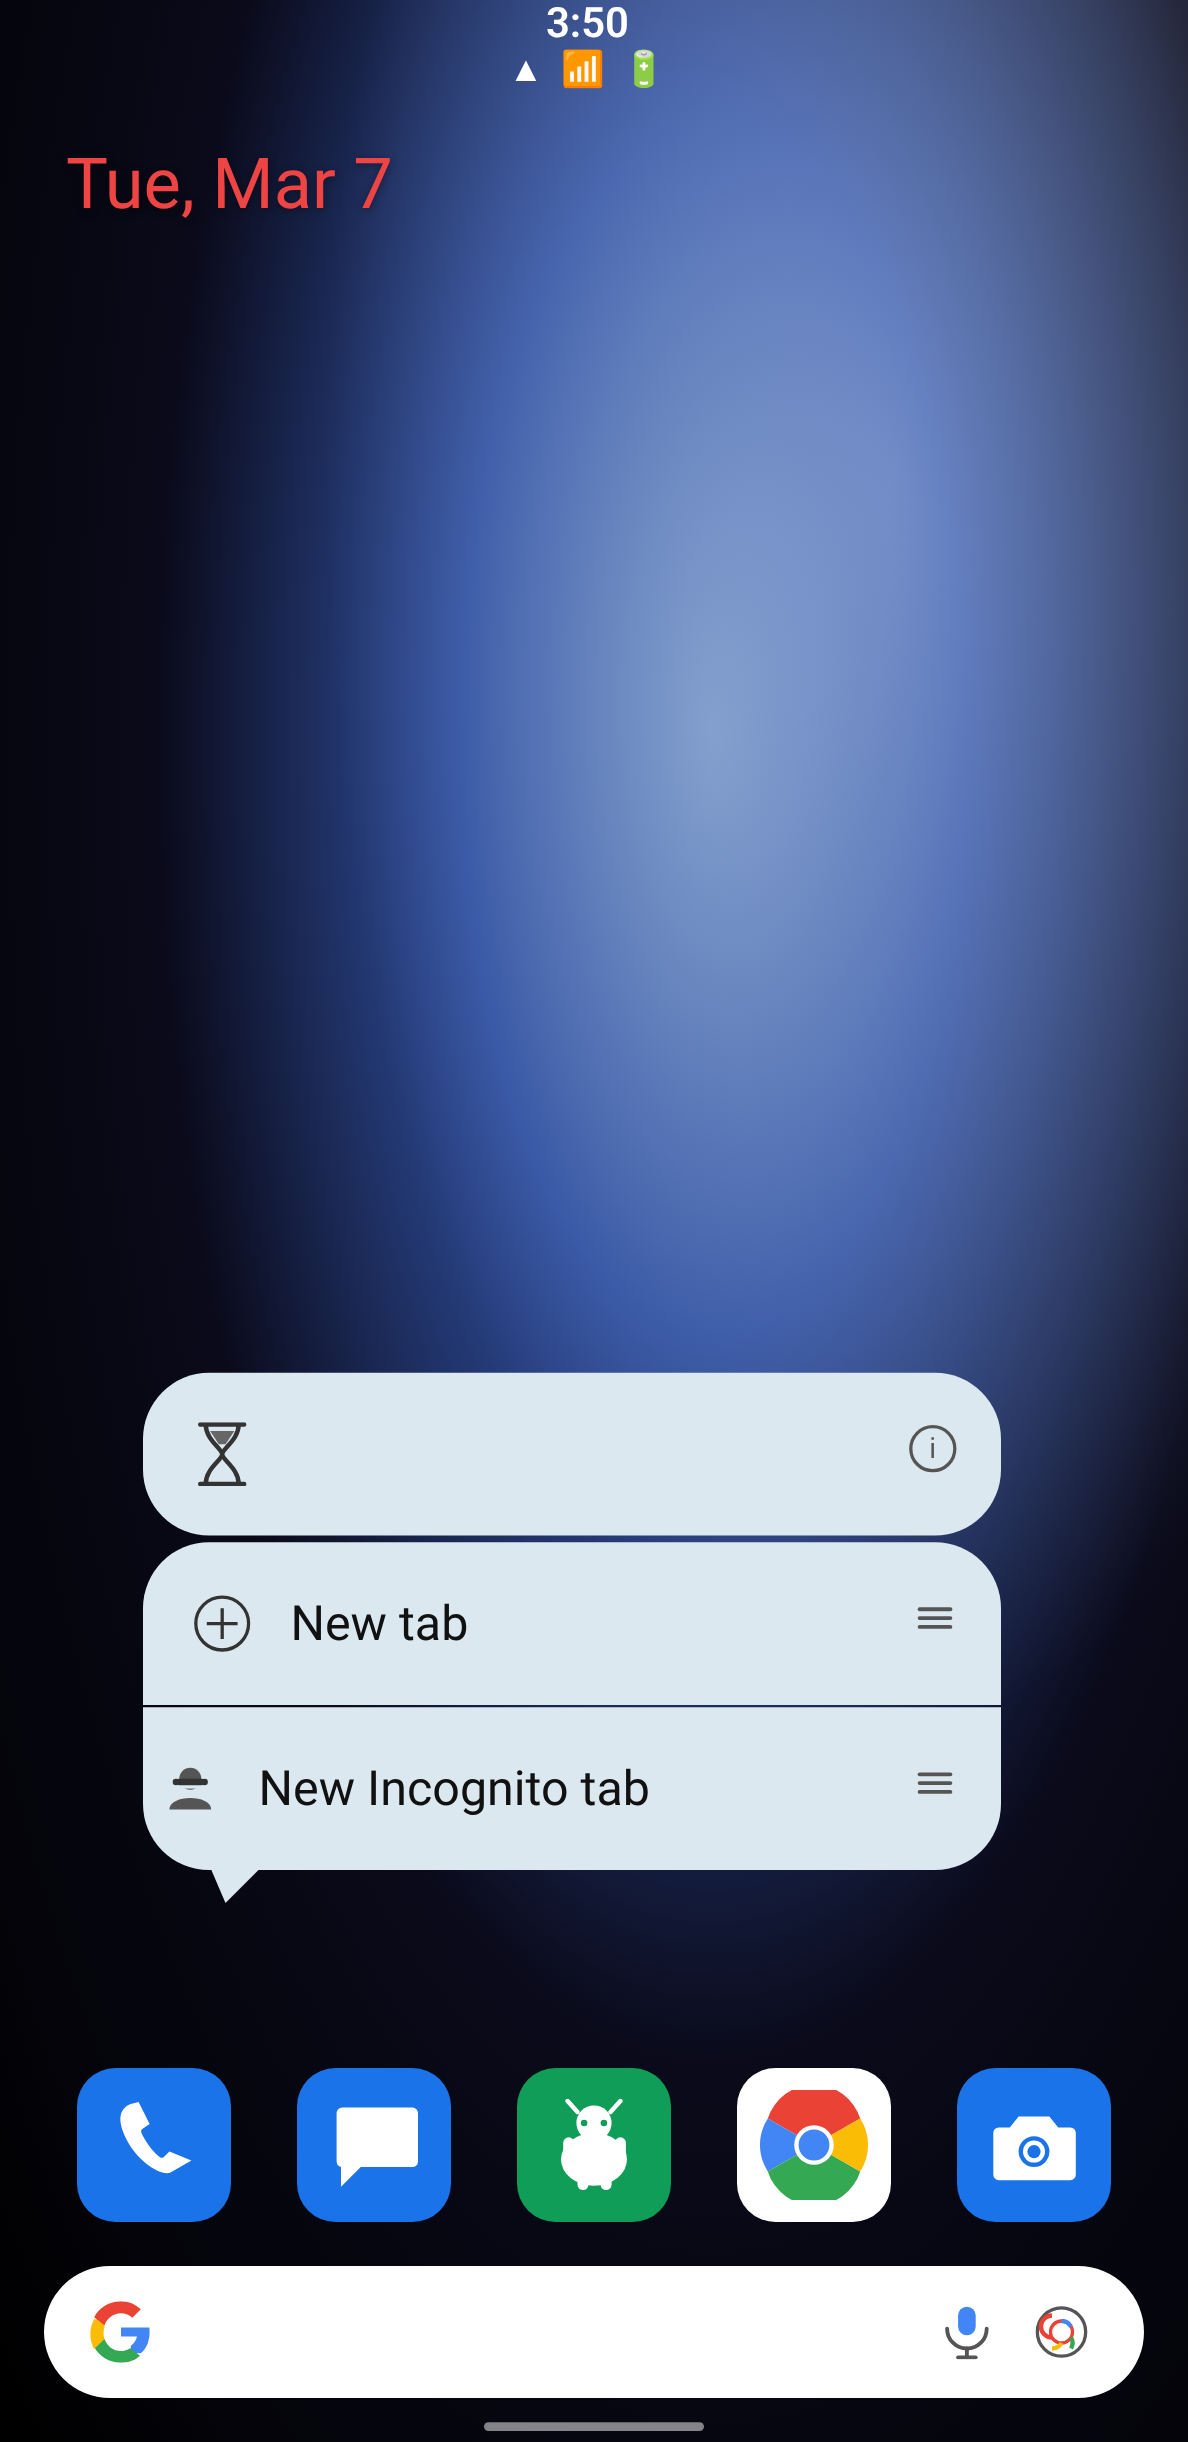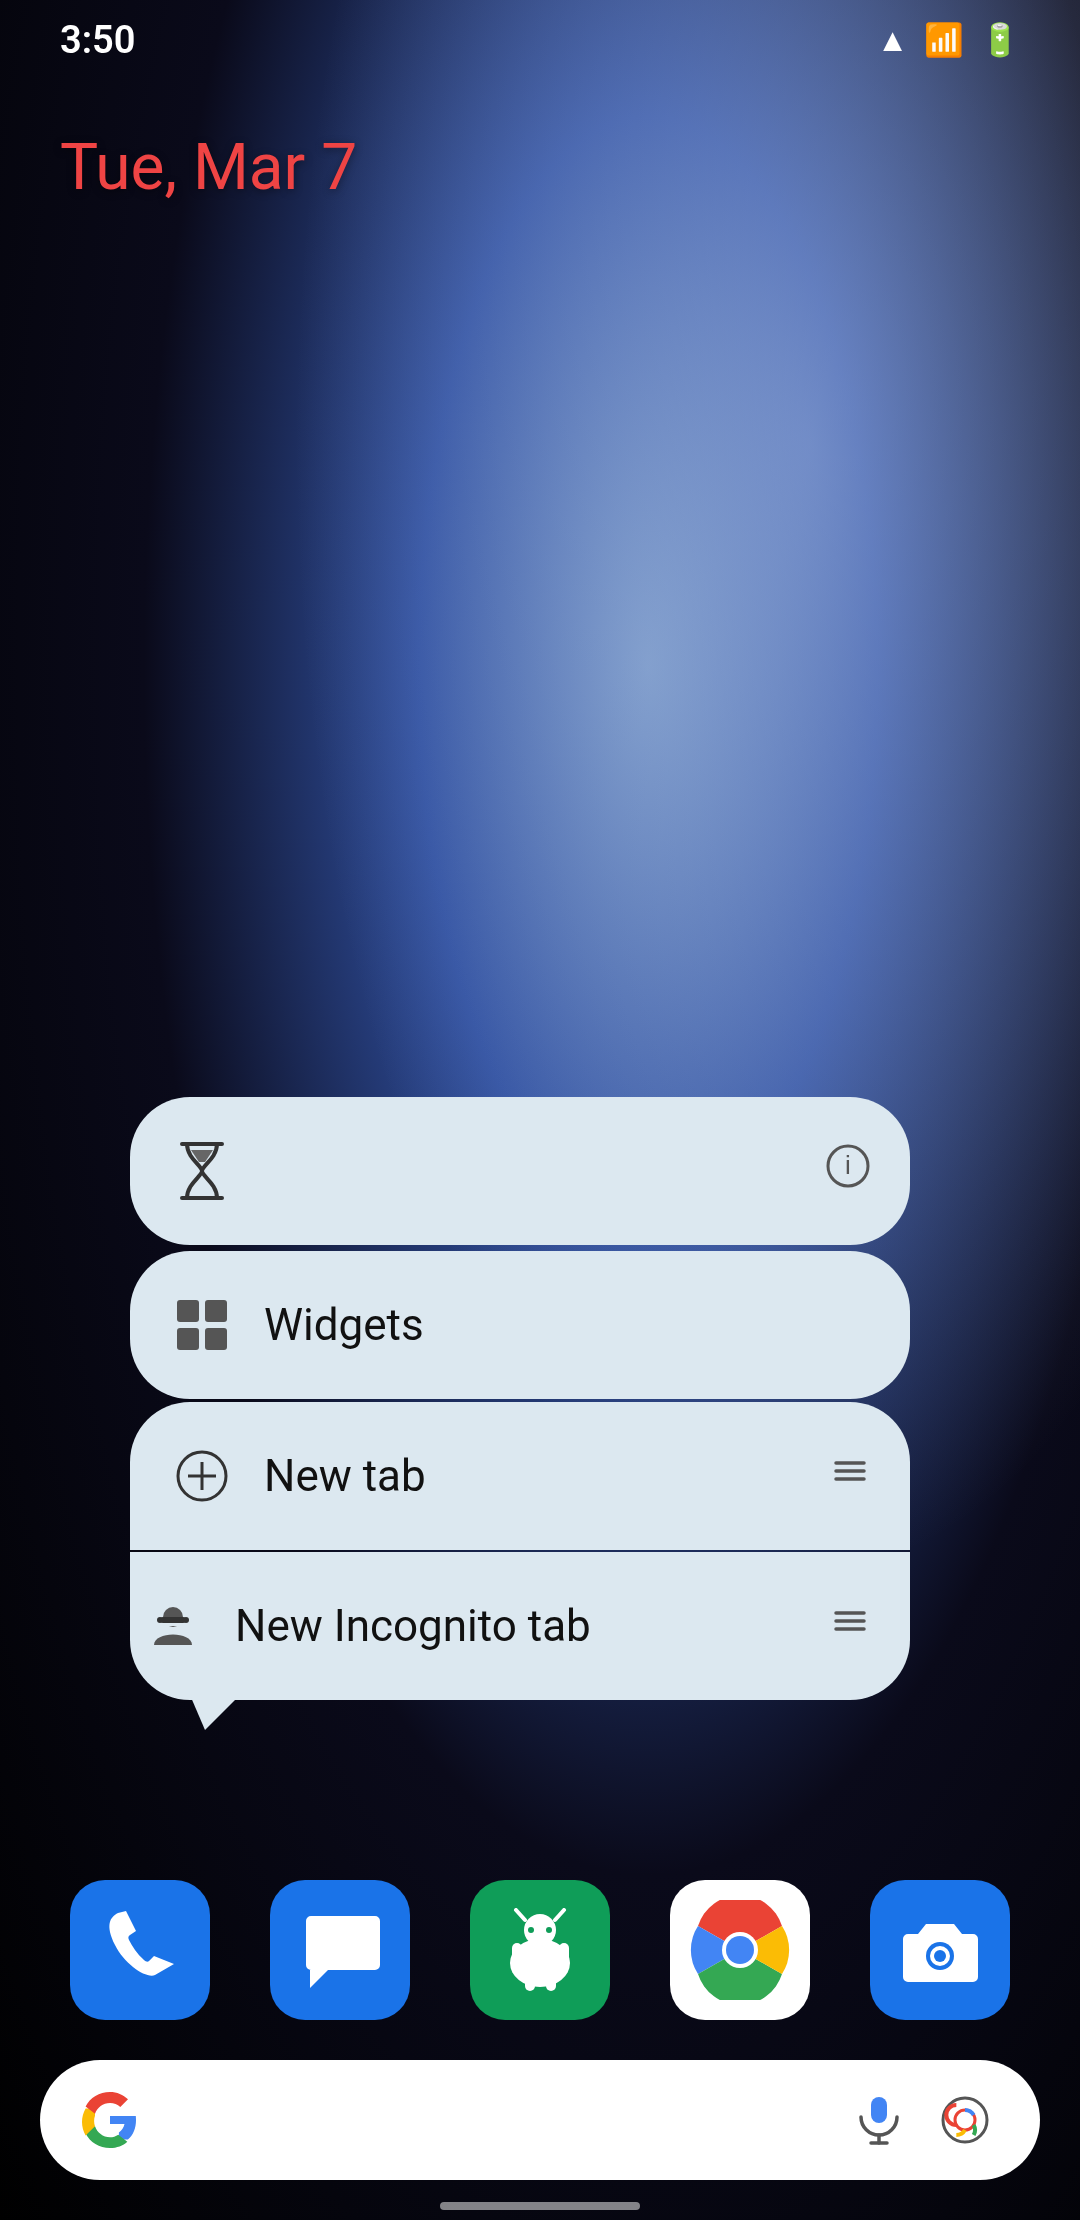--- a/index.html
+++ b/index.html
@@ -28,30 +28,31 @@
       position: absolute;
       top: 0; left: 0;
       width: 100%; height: 100%;
       background: radial-gradient(ellipse at 75% 20%, rgba(180,200,240,0.45) 0%, transparent 45%);
       z-index: 1;
     }
 
     
     .status-bar {
       position: absolute;
-      top: 0; left: 0; right: 0;
+      top: 0; left: 0; right: 12px;
       height: 80px;
       display: flex;
       align-items: center;
       justify-content: space-between;
       padding: 0 60px;
       z-index: 10;
       color: white;
       font-size: 36px;
       font-weight: 500;
+      flex-direction: column;
     }
 
     .status-time {
       font-size: 38px;
       font-weight: 600;
     }
 
     .status-icons {
       display: flex;
       align-items: center;
@@ -271,31 +272,20 @@
     </div>
     <div style="flex:1"></div>
     <div class="menu-info">
       <svg width="44" height="44" viewBox="0 0 44 44">
         <circle cx="22" cy="22" r="20" stroke="#555" stroke-width="3" fill="none"></circle>
         <text x="22" y="30" text-anchor="middle" font-size="26" fill="#555" font-family="Arial">i</text>
       </svg>
     </div>
   </div>
 
-  <div class="menu-item widgets">
-    <div class="menu-icon">
-      <svg width="54" height="54" viewBox="0 0 54 54">
-        <rect x="2" y="2" width="22" height="22" rx="3" fill="#555"></rect>
-        <rect x="30" y="2" width="22" height="22" rx="3" fill="#555"></rect>
-        <rect x="2" y="30" width="22" height="22" rx="3" fill="#555"></rect>
-        <rect x="30" y="30" width="22" height="22" rx="3" fill="#555"></rect>
-      </svg>
-    </div>
-    <div class="menu-label">Widgets</div>
-  </div>
 
   <div class="menu-item new-tab">
     <div class="menu-icon">
       <svg width="52" height="52" viewBox="0 0 52 52">
         <circle cx="26" cy="26" r="24" stroke="#333" stroke-width="3" fill="none"></circle>
         <line x1="26" y1="12" x2="26" y2="40" stroke="#333" stroke-width="3"></line>
         <line x1="12" y1="26" x2="40" y2="26" stroke="#333" stroke-width="3"></line>
       </svg>
     </div>
     <div class="menu-label">New tab</div>

